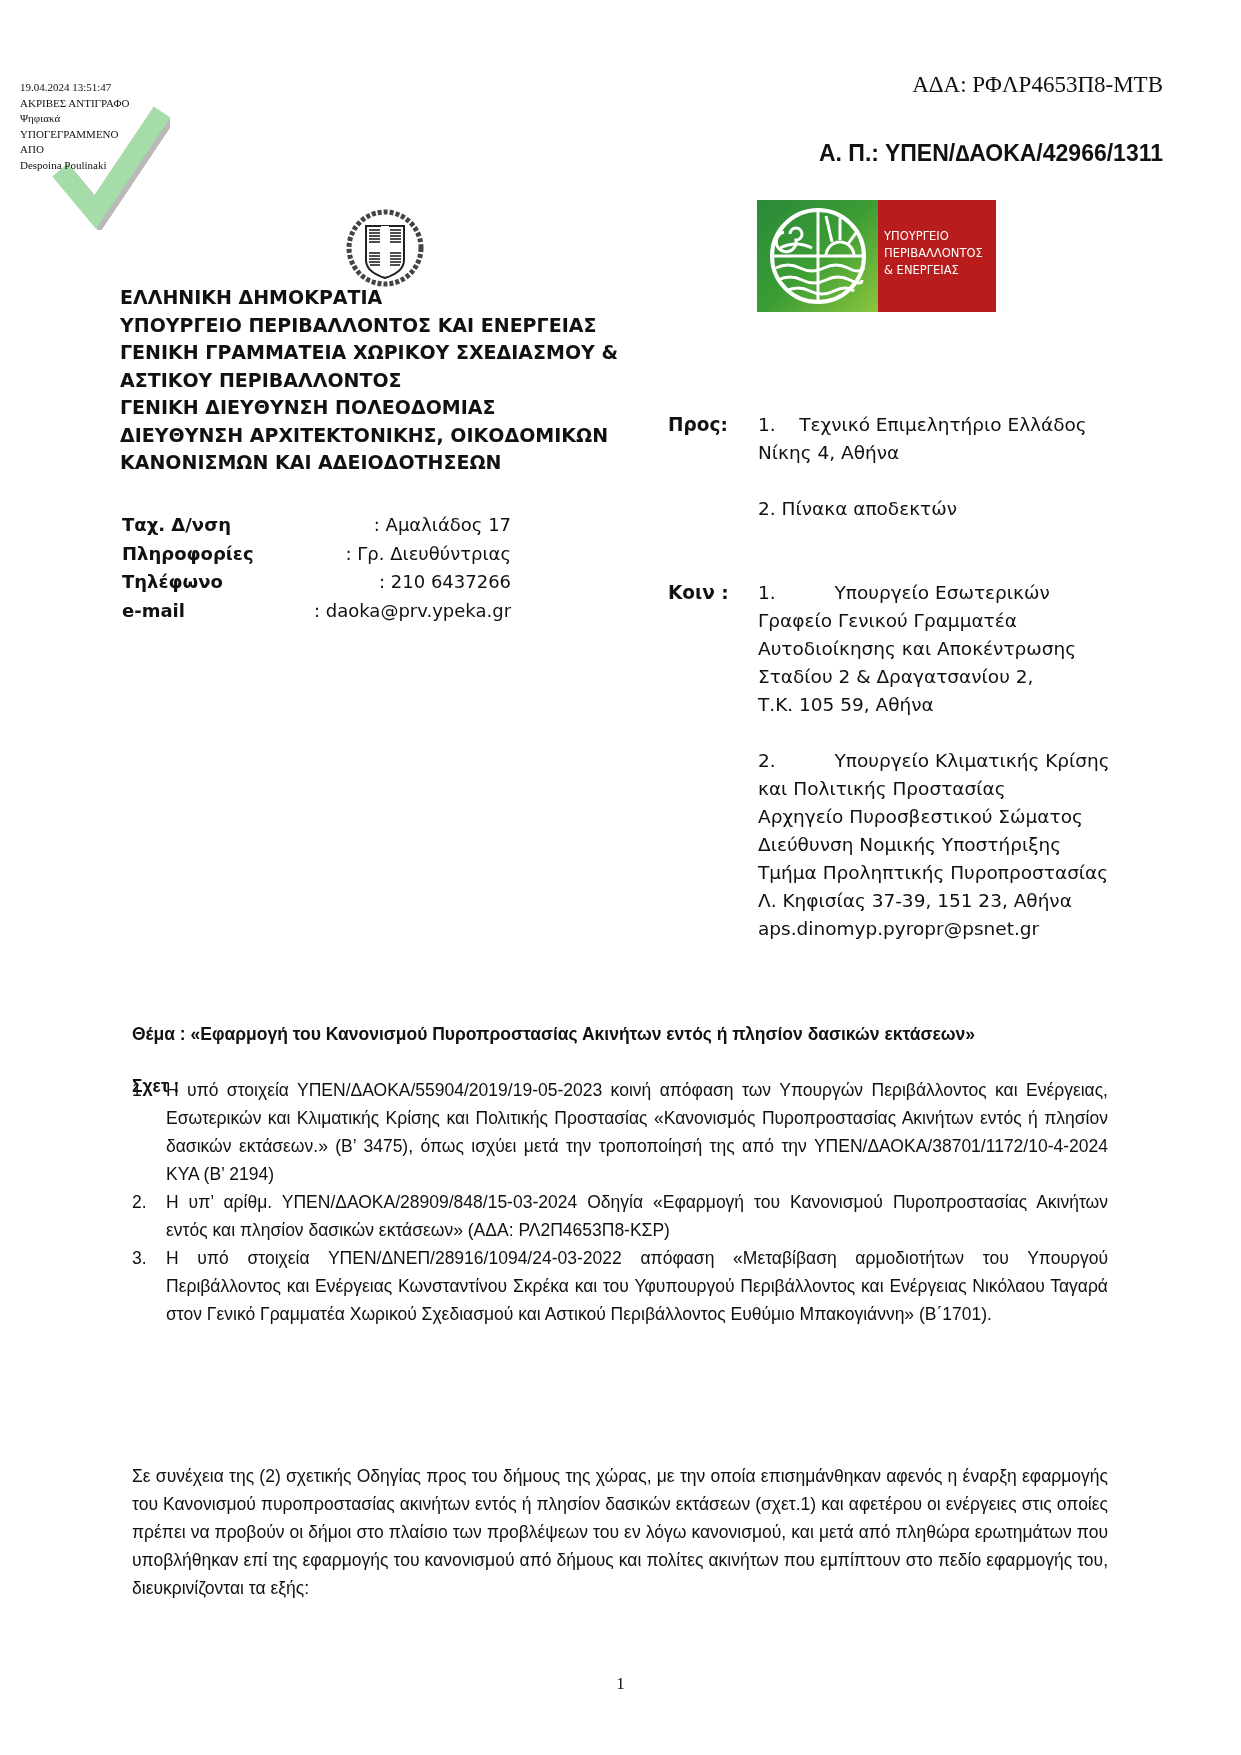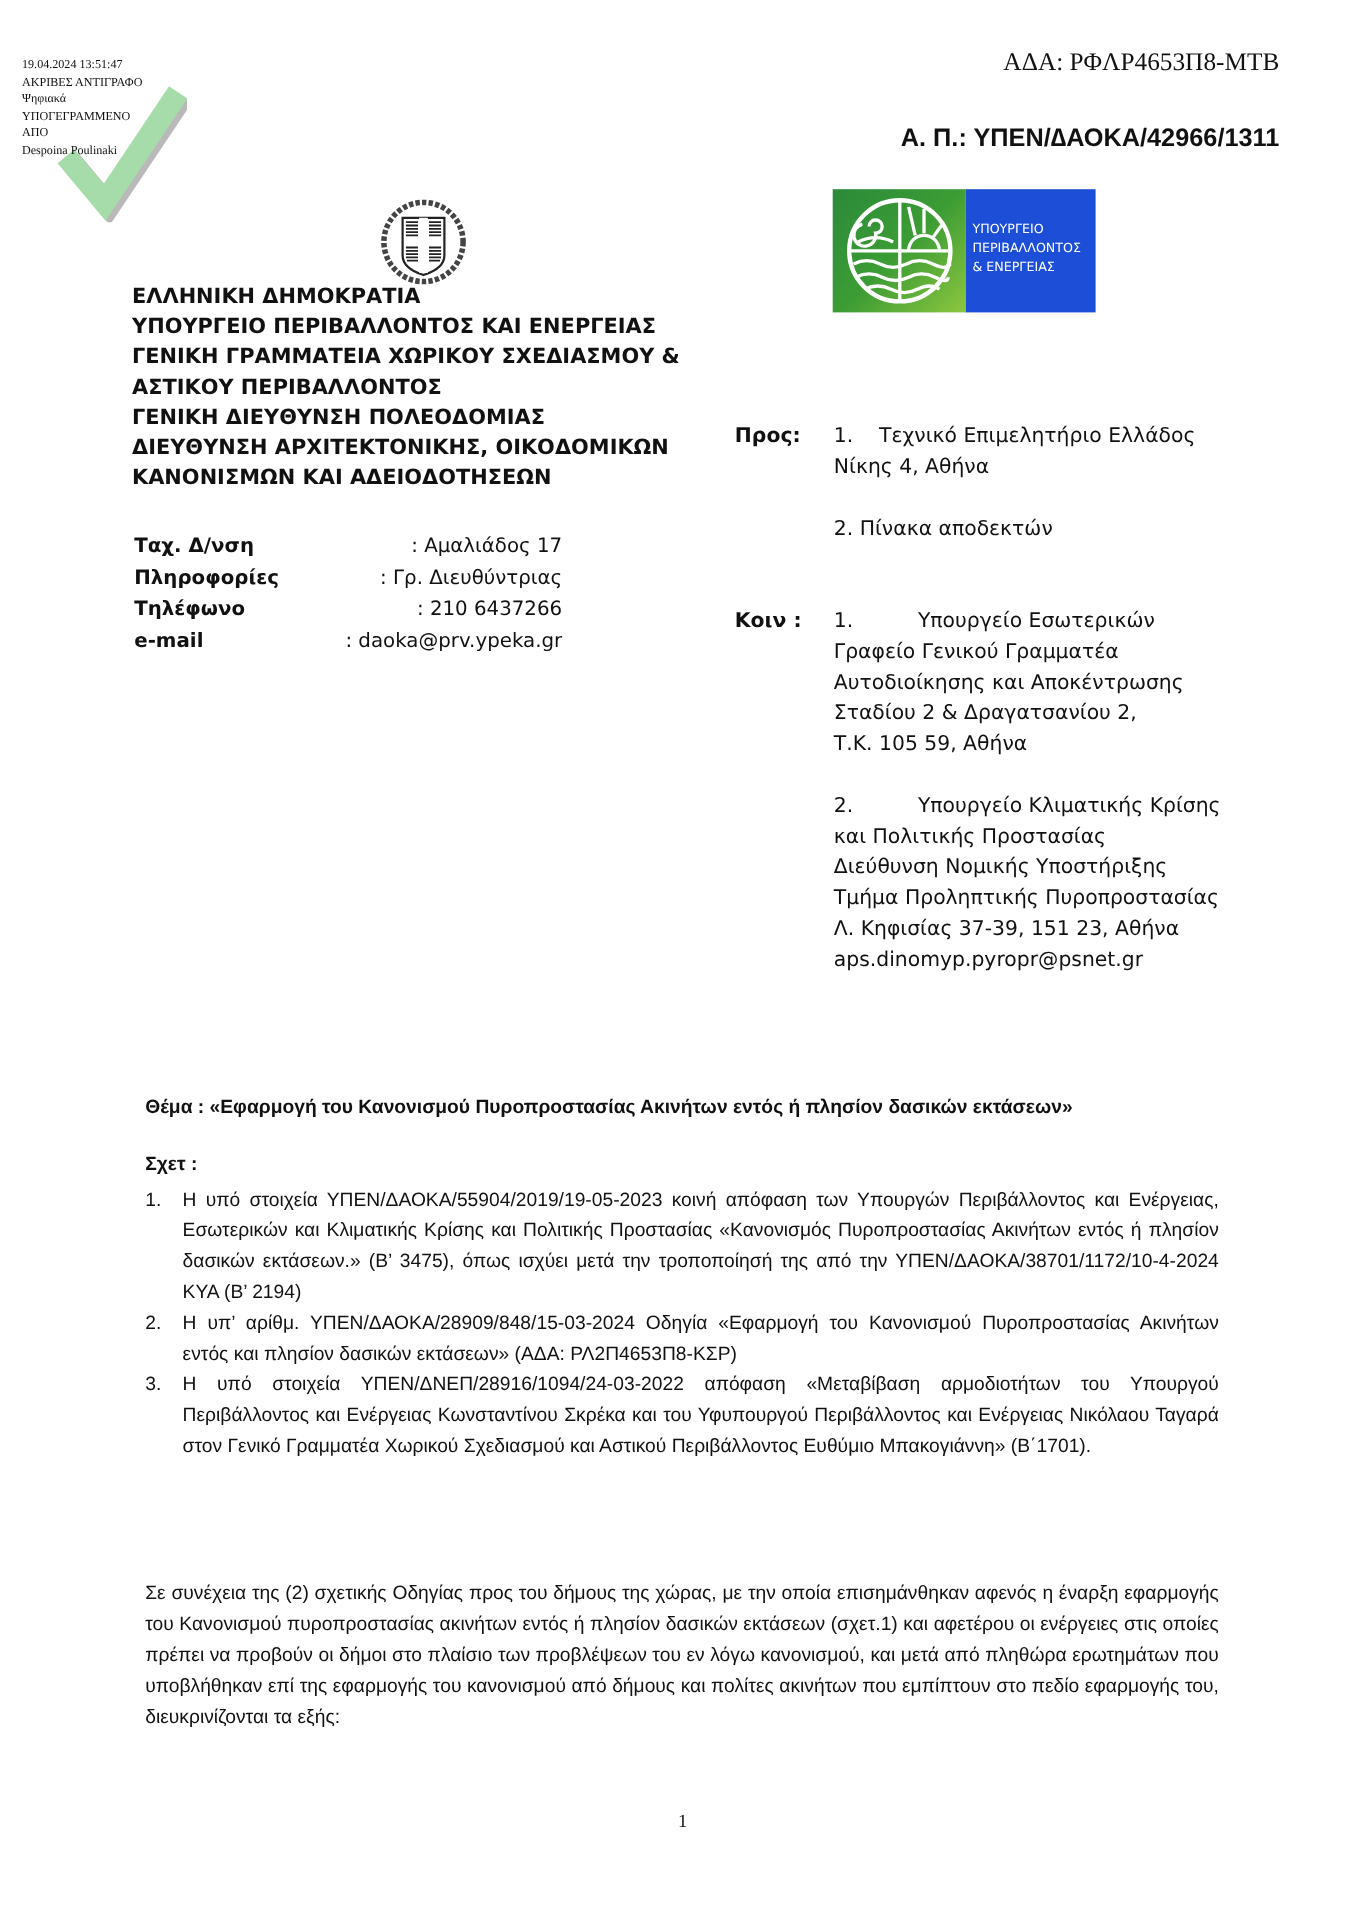--- a/index.html
+++ b/index.html
@@ -1,35 +1,35 @@
 <!DOCTYPE html>
 <html><head>
 <meta charset="utf-8">
 <style>
   html, body { margin: 0; padding: 0; background: #ffffff; }
   body { width: 1241px; height: 1755px; position: relative; overflow: hidden; color: #111; }
-  .abs { position: absolute; }
+  .abs { position: absolute; margin-top: 28px; }
   .serif { font-family: "Liberation Serif", "DejaVu Serif", serif; }
   .sans { font-family: "Liberation Sans", "DejaVu Sans", sans-serif; }
   .cal { font-family: "DejaVu Sans", "Liberation Sans", sans-serif; }
   .cond { font-family: "Liberation Sans Narrow", "Liberation Sans", sans-serif; }
 
   
   #stamp { left: 20px; top: 52px; width: 170px; height: 140px; }
   #stamp svg { position: absolute; left: 30px; top: 20px; }
   #stamp .lines { position: absolute; left: 0; top: 0; font-size: 11px; line-height: 15.5px; color: #111; }
 
   
   #ada { right: 78px; top: 44px; font-size: 23px; }
   #protocol { right: 78px; top: 110px; font-size: 23px; font-weight: bold; text-align: center; line-height: 31px; }
 
   
   #ministry-logo { left: 757px; top: 172px; width: 239px; height: 112px; display: flex; }
   #ministry-logo .green { width: 121px; height: 112px; background: linear-gradient(135deg, #2a8a3a 0%, #3c9c34 50%, #8cc63f 100%); display: flex; align-items: center; justify-content: center; }
-  #ministry-logo .brown { flex: 1; background: #1d4ed8; color: #fff; font-size: 11.5px; line-height: 17px; padding: 28px 0 0 6px; box-sizing: border-box; }
+  #ministry-logo .brown { flex: 1; background: #b91c1c; color: #fff; font-size: 11.5px; line-height: 17px; padding: 28px 0 0 6px; box-sizing: border-box; }
 
   
   #coat-of-arms { left: 344px; top: 180px; width: 82px; height: 82px; }
 
   
   #gov-header { left: 120px; top: 256px; width: 520px; text-align: left; font-weight: bold; font-size: 19px; line-height: 27.5px; }
 
   
   #contacts { left: 122px; top: 483px; font-size: 18px; line-height: 28.5px; }
   #contacts .row { display: flex; justify-content: space-between; }
@@ -181,20 +181,21 @@
     <div class="lbl">Κοιν :</div>
     <div class="body">
       <div style="white-space:pre">1.          Υπουργείο Εσωτερικών</div>
       <div>Γραφείο Γενικού Γραμματέα</div>
       <div>Αυτοδιοίκησης και Αποκέντρωσης</div>
       <div>Σταδίου 2 &amp; Δραγατσανίου 2,</div>
       <div>Τ.Κ. 105 59, Αθήνα</div>
       <div class="gap"></div>
       <div style="white-space:pre">2.          Υπουργείο Κλιματικής Κρίσης</div>
       <div>και Πολιτικής Προστασίας</div>
+      <div>Αρχηγείο Πυροσβεστικού Σώματος</div>
       <div>Διεύθυνση Νομικής Υποστήριξης</div>
       <div>Τμήμα Προληπτικής Πυροπροστασίας</div>
       <div>Λ. Κηφισίας 37-39, 151 23, Αθήνα</div>
       <div>aps.dinomyp.pyropr@psnet.gr</div>
     </div>
   </div>
 </div>
 
 <div id="subject" class="abs cond">Θέμα : «Εφαρμογή του Κανονισμού Πυροπροστασίας Ακινήτων εντός ή πλησίον δασικών εκτάσεων»</div>
 

